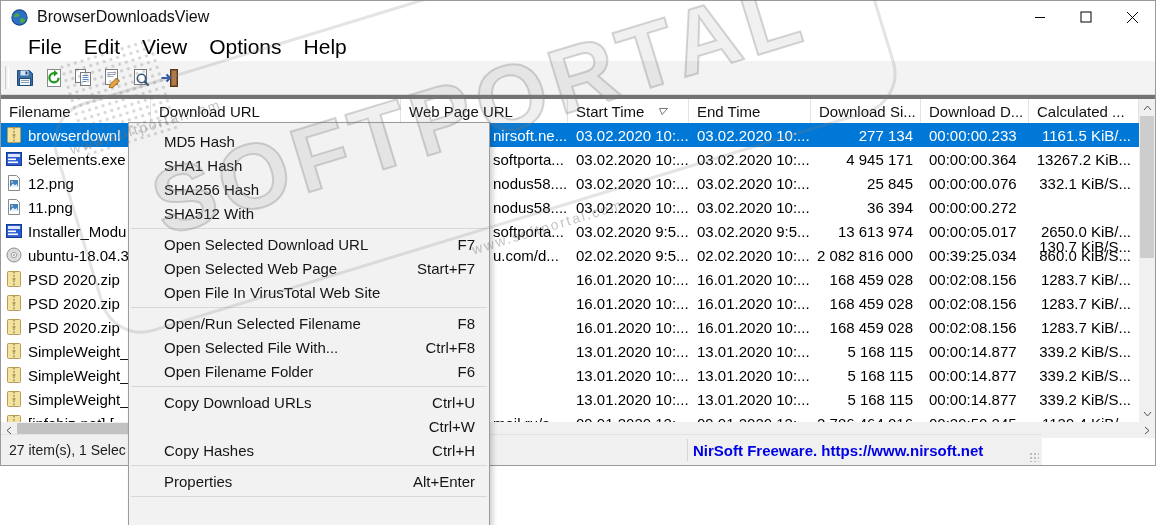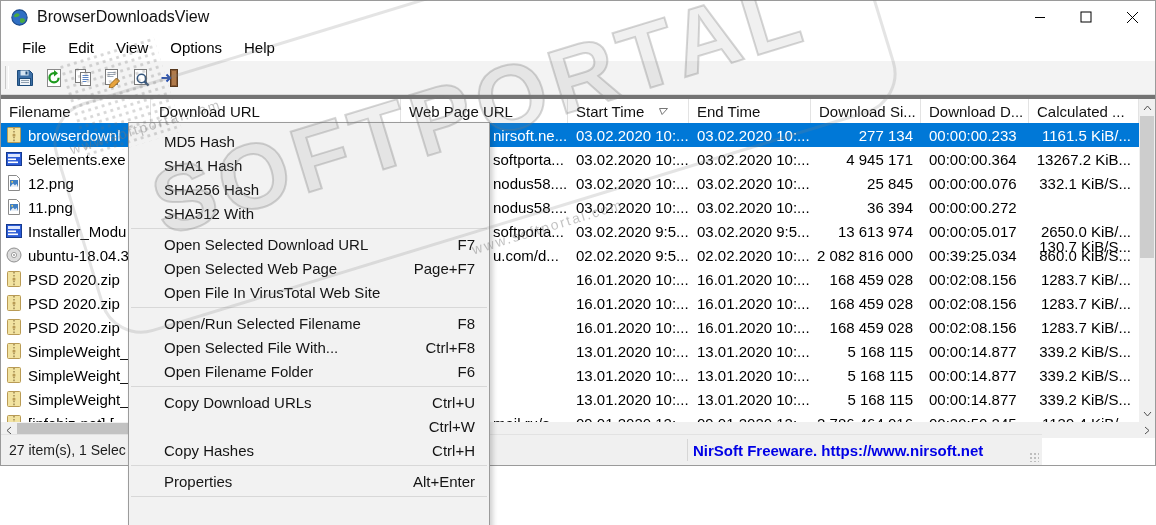--- a/index.html
+++ b/index.html
@@ -9,21 +9,21 @@
 
   
   .app-window{ position:absolute; left:0; top:0; width:1156px; height:466px;
                border:1px solid #9a9a9a; background:#fff; }
   .titlebar{ height:32px; display:flex; align-items:center; padding-left:10px; background:#fff; }
   .app-icon{ width:17px; height:17px; display:inline-flex; }
   .title{ font-size:16px; margin-left:9px; color:#111; }
   .win-controls{ margin-left:auto; display:flex; height:100%; }
   .win-btn{ width:46px; height:100%; display:flex; align-items:center; justify-content:center; }
 
-  .menubar{ height:28px; display:flex; align-items:center; padding-left:10px; font-size:15px; background:#fff; }
+  .menubar{ height:28px; display:flex; align-items:center; padding-left:16px; font-size:21px; background:#fff; }
   .mi{ padding:4px 11px; }
 
   .toolbar{ height:34px; background:#f3f3f3; border-bottom:1px solid #d9d9d9;
             display:flex; align-items:center; padding-left:12px; gap:5px; position:relative; }
   .toolbar::before{ content:""; position:absolute; left:4px; top:5px; bottom:5px; width:2px;
                     border-left:1px solid #c9c9c9; border-right:1px solid #fff; }
   .tbtn{ width:24px; height:24px; display:flex; align-items:center; justify-content:center; }
 
   
   .listview{ position:absolute; left:0; top:94px; width:1154px; height:339px; background:#fff;
@@ -505,21 +505,21 @@
       <div class="cm-item">
         <span>SHA512 With</span>
       </div>
       <div class="cm-sep"></div>
       <div class="cm-item">
         <span>Open Selected Download URL</span>
         <span class="cm-sc">F7</span>
       </div>
       <div class="cm-item">
         <span>Open Selected Web Page</span>
-        <span class="cm-sc">Page+F7</span>
+        <span class="cm-sc">Start+F7</span>
       </div>
       <div class="cm-item">
         <span>Open File In VirusTotal Web Site</span>
       </div>
       <div class="cm-sep"></div>
       <div class="cm-item">
         <span>Open/Run Selected Filename</span>
         <span class="cm-sc">F8</span>
       </div>
       <div class="cm-item">

